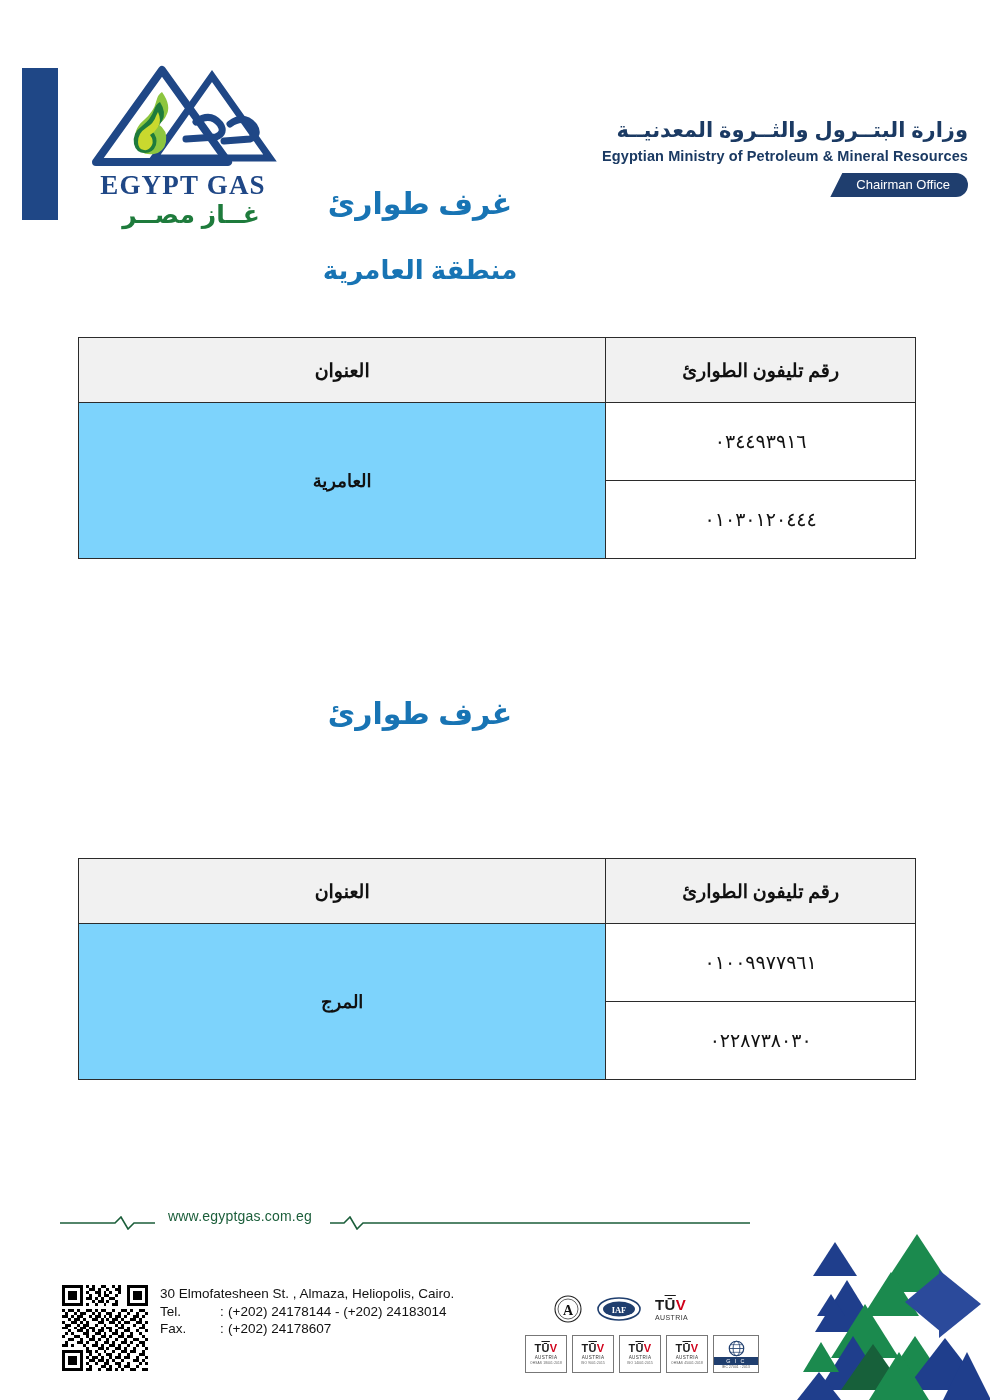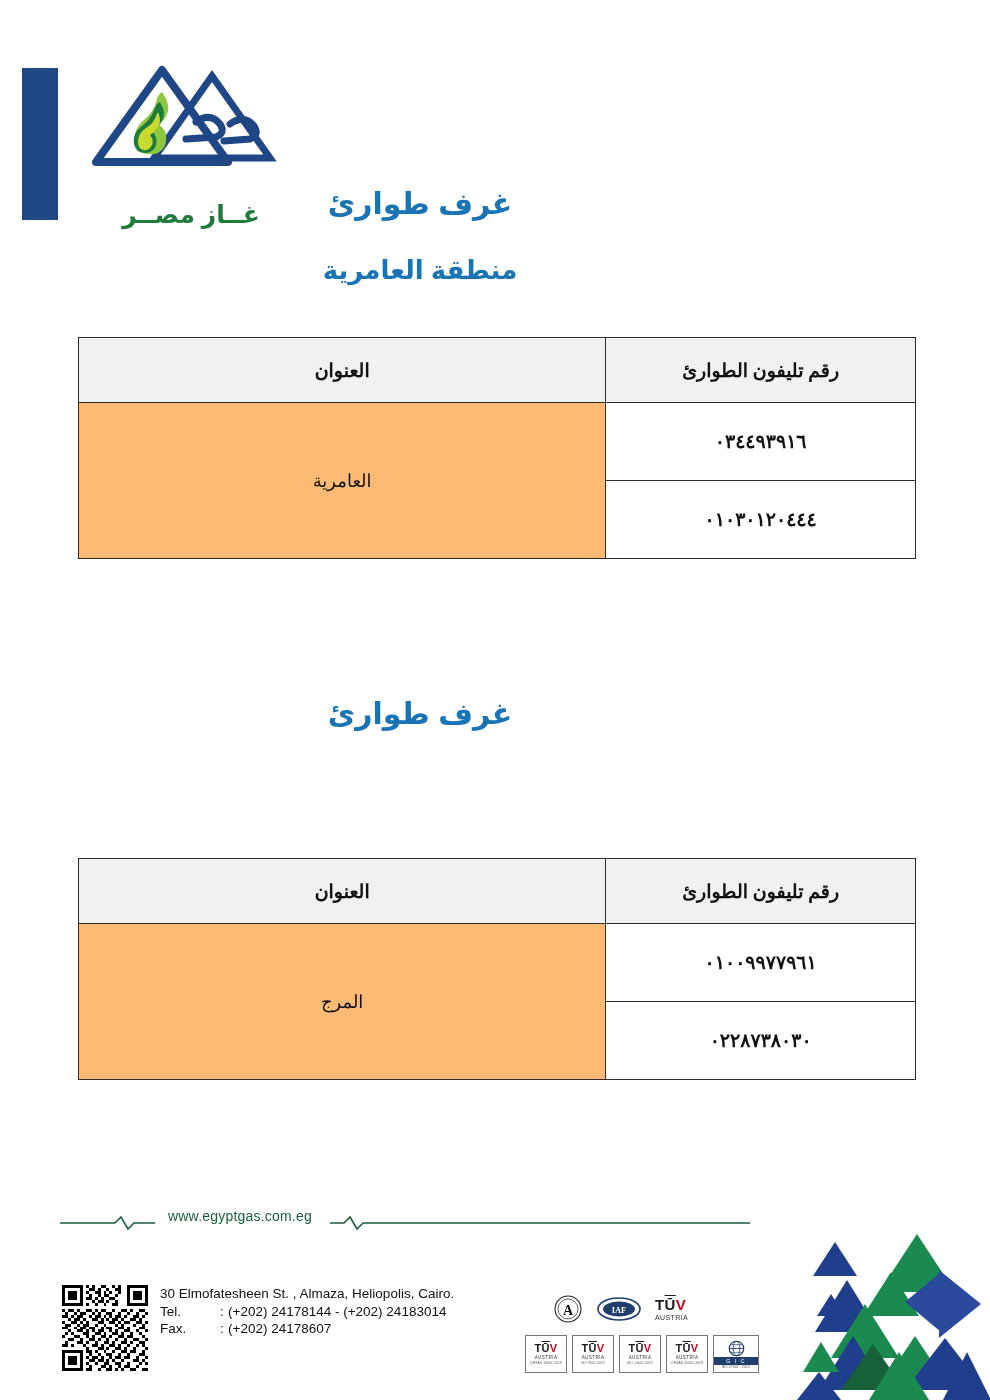--- a/index.html
+++ b/index.html
@@ -147,30 +147,30 @@
   .emg-table th {
     background: #F1F1F1;
     font-size: 19px;
     font-weight: bold;
     color: #111111;
     height: 56px;
     padding: 4px 0;
   }
   .emg-table td.phone {
     font-size: 19px;
-    font-weight: bold;
+    font-weight: normal;
     color: #111111;
     height: 75px;
     background: #ffffff;
   }
   .emg-table td.address {
     font-size: 18px;
-    font-weight: normal;
+    font-weight: bold;
     color: #111111;
-    background: #fdba74;
+    background: #7dd3fc;
   }
   .col-phone { width: 37%; }
   .col-address { width: 63%; }
 
   
   .footer {
     position: absolute;
     left: 0;
     top: 1200px;
     width: 858px;
@@ -317,23 +317,29 @@
         <path d="M70 8 L136 100 L4 100 Z" fill="none" stroke="#1F4786" stroke-width="8" stroke-linejoin="round"></path>
 
         <path d="M104 60 q14 -10 24 2 q6 9 -4 13 l-30 2" fill="none" stroke="#1F4786" stroke-width="7" stroke-linecap="round"></path>
         <path d="M138 62 q14 -10 24 2 q6 9 -4 13 l-26 2" fill="none" stroke="#1F4786" stroke-width="7" stroke-linecap="round"></path>
 
         <path d="M70 30 q10 14 4 24 q-2 5 -8 8 q10 6 8 18 q-2 10 -12 12 q-14 2 -18 -10 q-4 -14 8 -24 q10 -9 12 -18 q2 -8 6 -10 Z" fill="#8DC63F"></path>
         <path d="M68 40 q7 11 2 19 q-4 7 -10 10 q6 6 4 14 q-3 8 -11 8 q-9 0 -11 -9 q-2 -11 8 -18 q9 -7 12 -16 q2 -6 6 -8 Z" fill="#1E7B3C"></path>
         <path d="M66 50 q4 9 0 15 q-3 5 -8 8 q4 5 2 10 q-3 6 -8 5 q-6 -1 -6 -8 q0 -9 8 -14 q8 -5 10 -12 Z" fill="#C9D92E"></path>
       </svg>
     </div>
+    <div class="logo-en">EGYPT GAS</div>
     <div class="logo-ar">غــاز مصــر</div>
   </div>
 
+  <div class="ministry">
+    <div class="ministry-ar">وزارة البتــرول والثــروة المعدنيــة</div>
+    <div class="ministry-en">Egyptian Ministry of Petroleum &amp; Mineral Resources</div>
+    <div class="chairman-badge">Chairman Office</div>
+  </div>
 </div>
 
 <div class="section-title" id="title-1">
   <div class="line1">غرف طوارئ</div>
   <div class="line2">منطقة العامرية</div>
 </div>
 
 <table class="emg-table" id="table-1">
   <colgroup>
     <col class="col-phone">

